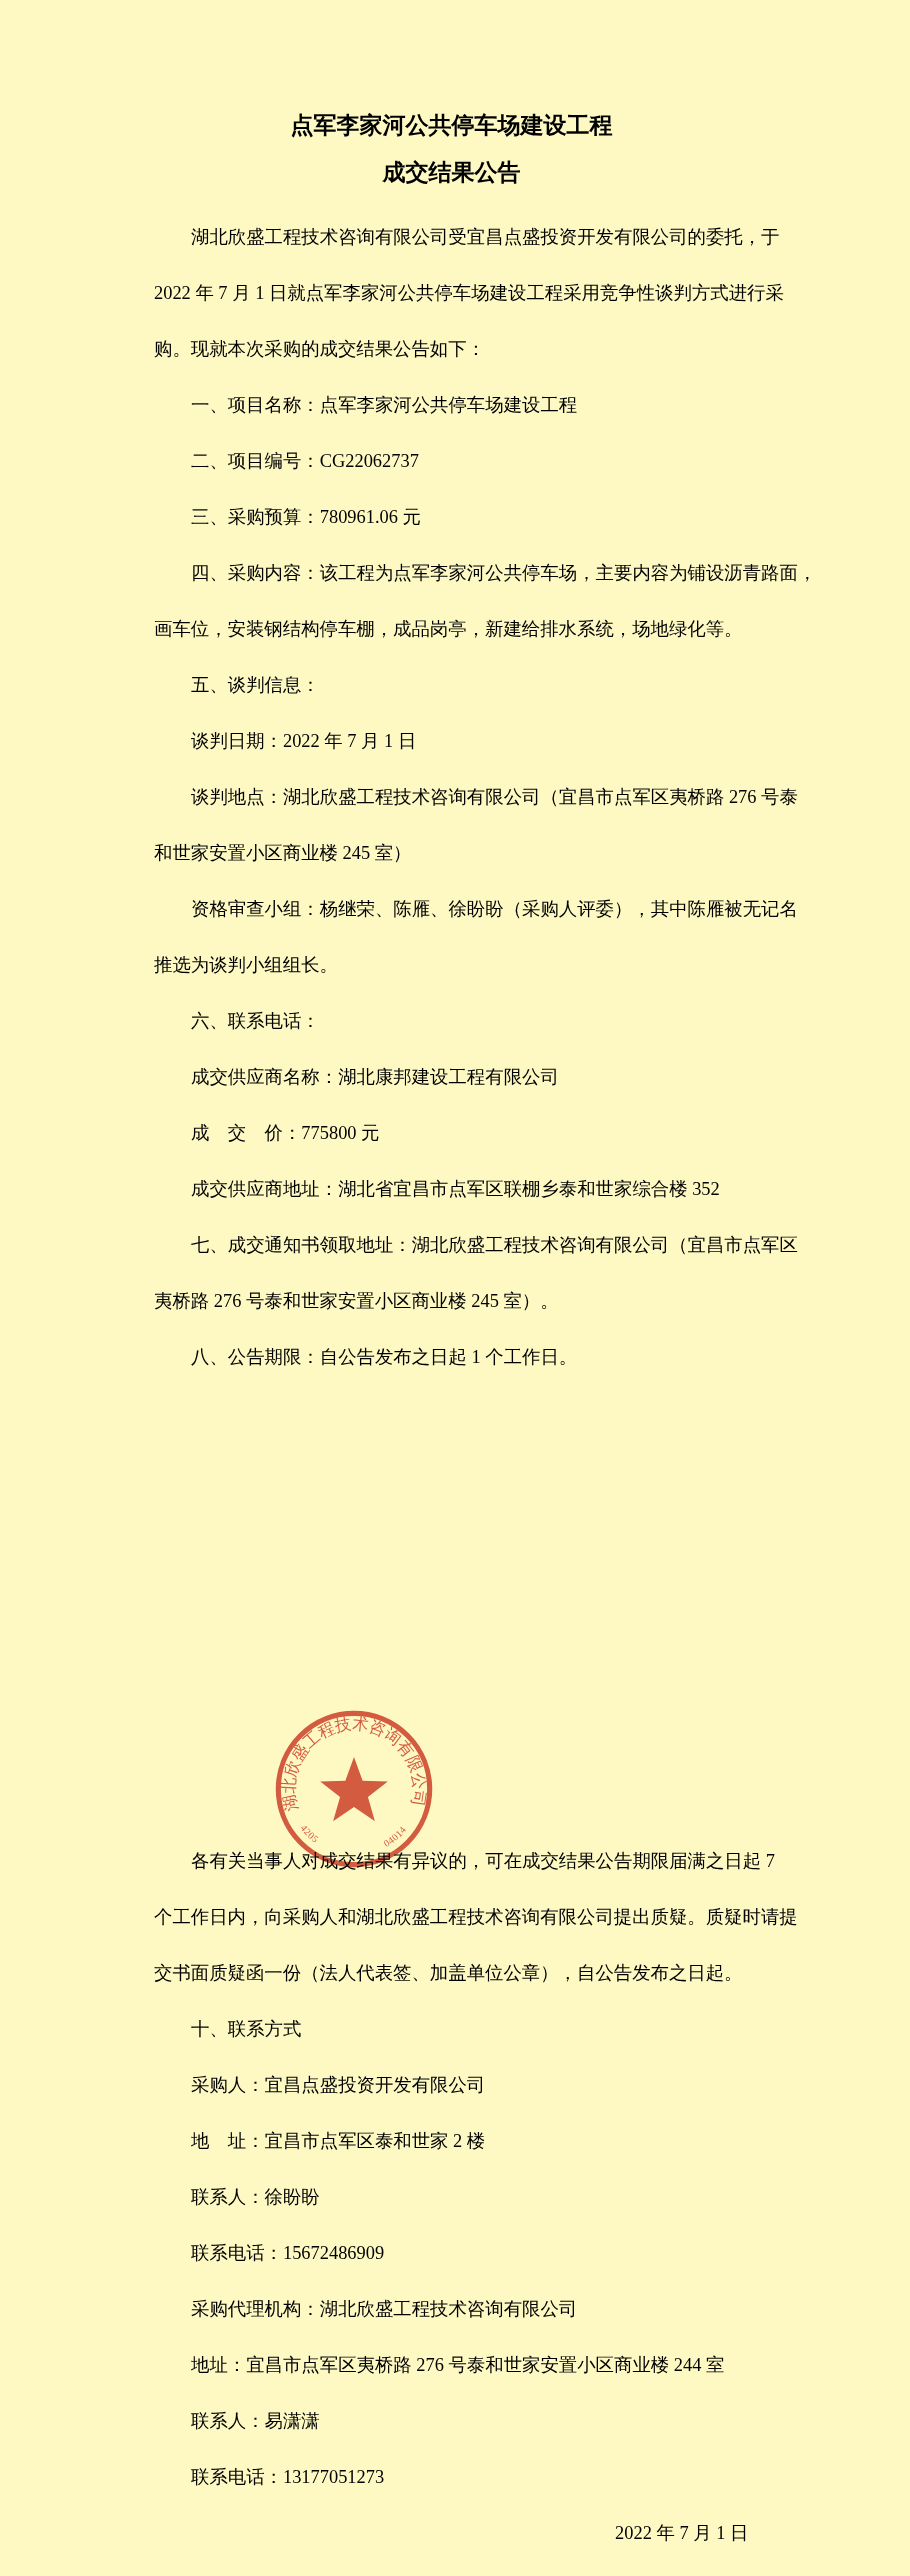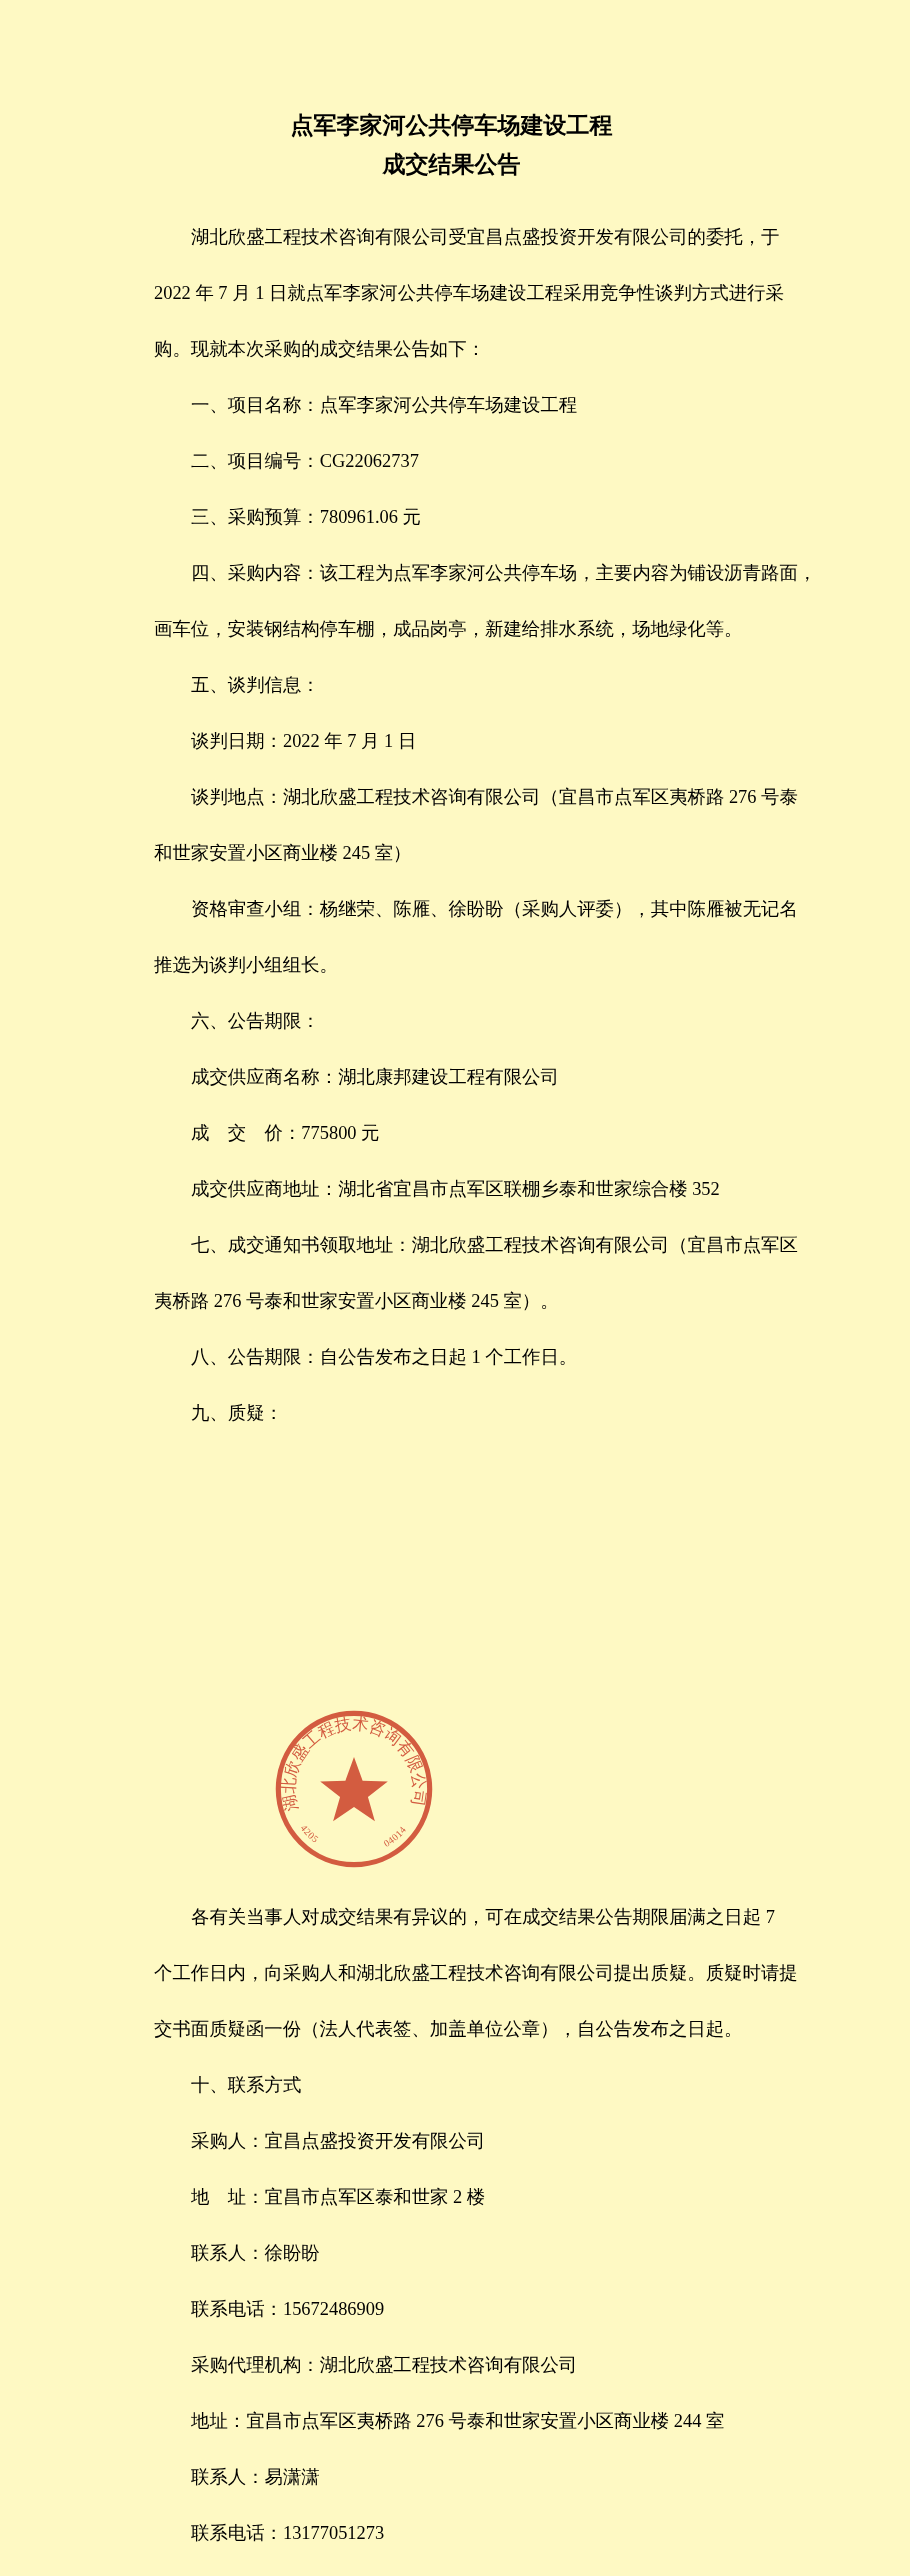--- a/index.html
+++ b/index.html
@@ -17,21 +17,21 @@
     left:138px;
     width:627px;
     margin:0;
     text-align:center;
     font-size:23px;
     font-weight:bold;
     line-height:1;
     white-space:nowrap;
   }
   #title1 { top:114px; }
-  #title2 { top:153px; }
+  #title2 { top:161px; }
   .body-lines {
     position:absolute;
     left:138px;
     top:201px;
     width:631px;
   }
   .doc-line {
     margin:16px;
     height:40px;
     line-height:40px;
@@ -67,28 +67,27 @@
       <p class="doc-line indent">二、项目编号：CG22062737</p>
       <p class="doc-line indent">三、采购预算：780961.06 元</p>
       <p class="doc-line indent">四、采购内容：该工程为点军李家河公共停车场，主要内容为铺设沥青路面，</p>
       <p class="doc-line">画车位，安装钢结构停车棚，成品岗亭，新建给排水系统，场地绿化等。</p>
       <p class="doc-line indent">五、谈判信息：</p>
       <p class="doc-line indent">谈判日期：2022 年 7 月 1 日</p>
       <p class="doc-line indent">谈判地点：湖北欣盛工程技术咨询有限公司（宜昌市点军区夷桥路 276 号泰</p>
       <p class="doc-line">和世家安置小区商业楼 245 室）</p>
       <p class="doc-line indent">资格审查小组：杨继荣、陈雁、徐盼盼（采购人评委），其中陈雁被无记名</p>
       <p class="doc-line">推选为谈判小组组长。</p>
-      <p class="doc-line indent">六、公告期限：</p>
+      <p class="doc-line indent">六、联系电话：</p>
       <p class="doc-line indent">成交供应商名称：湖北康邦建设工程有限公司</p>
       <p class="doc-line indent">成　交　价：775800 元</p>
       <p class="doc-line indent">成交供应商地址：湖北省宜昌市点军区联棚乡泰和世家综合楼 352</p>
       <p class="doc-line indent">七、成交通知书领取地址：湖北欣盛工程技术咨询有限公司（宜昌市点军区</p>
       <p class="doc-line">夷桥路 276 号泰和世家安置小区商业楼 245 室）。</p>
       <p class="doc-line indent">八、公告期限：自公告发布之日起 1 个工作日。</p>
-      <p class="doc-line indent">九、质疑：</p>
       <p class="doc-line"></p>
       <p class="doc-line"></p>
       <p class="doc-line"></p>
       <p class="doc-line"></p>
       <p class="doc-line"></p>
       <p class="doc-line"></p>
       <p class="doc-line"></p>
       <p class="doc-line"></p>
       <p class="doc-line indent">各有关当事人对成交结果有异议的，可在成交结果公告期限届满之日起 7</p>
       <p class="doc-line">个工作日内，向采购人和湖北欣盛工程技术咨询有限公司提出质疑。质疑时请提</p>

